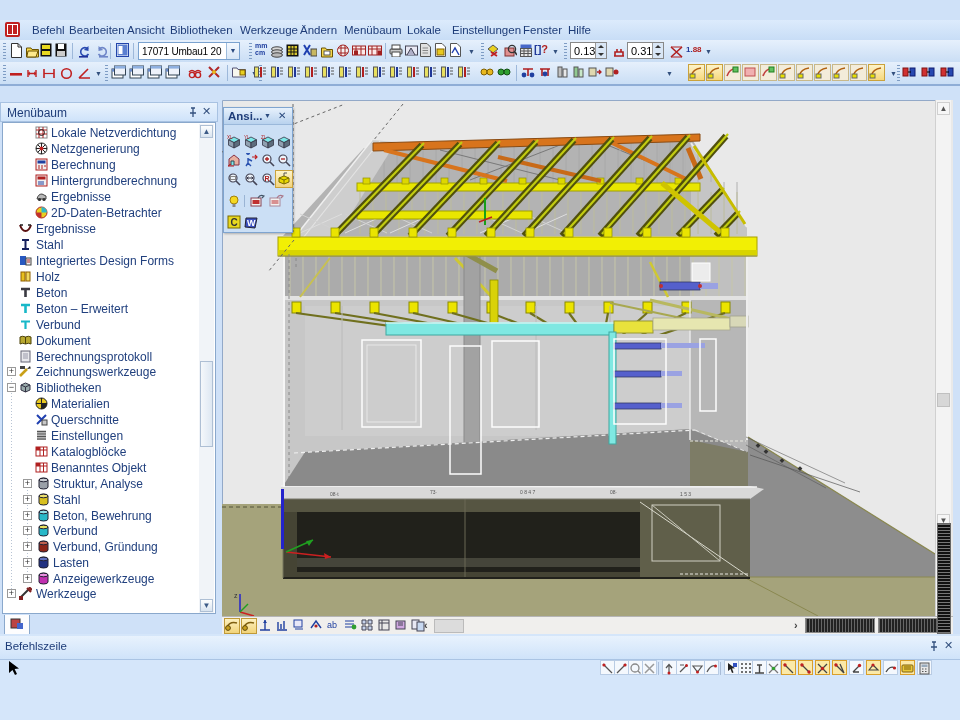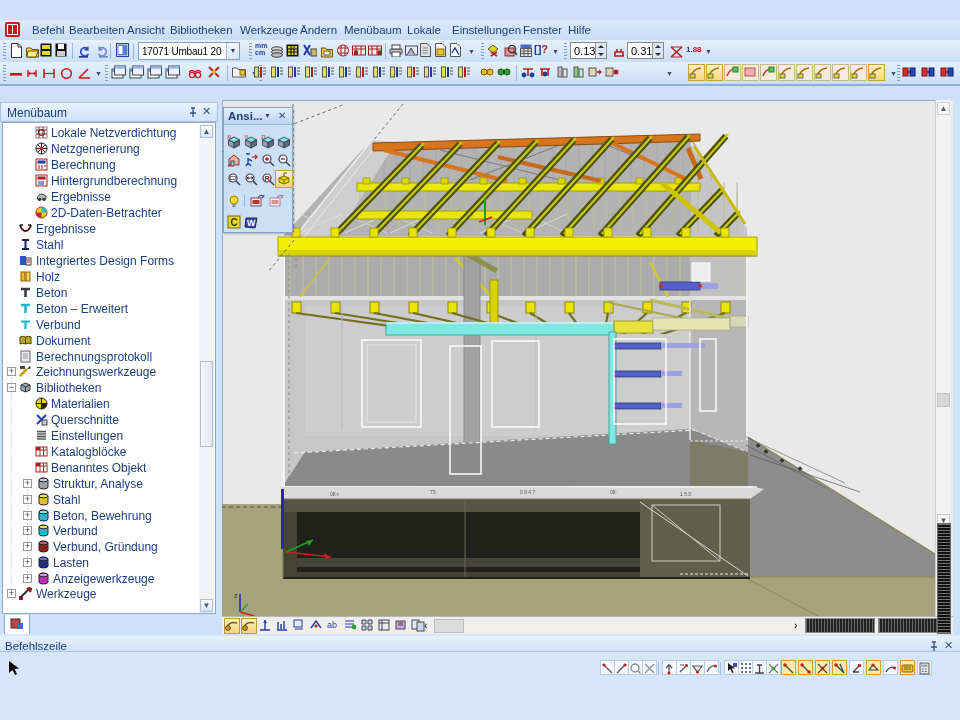--- a/index.html
+++ b/index.html
@@ -40,21 +40,21 @@
 .sbtn{position:absolute;left:1px;width:13px;height:13px;background:linear-gradient(#fdfefe,#d9e4f0);border:1px solid #aebfd4;color:#3c5a86;font-size:8px;text-align:center;line-height:12px;}
 #thumb{position:absolute;left:1px;top:237px;width:13px;height:86px;background:linear-gradient(90deg,#f5f8fb,#dde7f2);border:1px solid #aebfd4;}
 #tab1{position:absolute;left:4px;top:515px;width:26px;height:20px;background:#fdfdfe;border:1px solid #8aa8cc;border-top:none;}
 
 #vp{left:222px;top:100px;width:731px;height:534px;background:#e9e9e9;}
 #vpbar{position:absolute;left:0px;top:516px;width:731px;height:18px;background:#f0efed;border-top:1px solid #b5b5b5;}
 .vic{position:absolute;top:1px;width:16px;height:16px;}
 #vsb{position:absolute;left:713px;top:0;width:16px;height:516px;background:#f3f3f3;border-left:1px solid #d0d0d0;}
 
 #bz{left:0;top:634px;width:960px;height:86px;background:#d5e6fa;}
-#bzhead{position:absolute;left:0;top:2px;width:960px;height:16px;background:linear-gradient(#e8f2fd,#cfe3fa);border-bottom:1px solid #aac4e4;color:#1e3c78;font-size:11.5px;text-align:center;}
+#bzhead{position:absolute;left:0;top:2px;width:960px;height:24px;background:linear-gradient(#e8f2fd,#cfe3fa);border-bottom:1px solid #aac4e4;color:#1e3c78;font-size:11.5px;text-align:center;}
 #bzinput{position:absolute;left:1px;top:68px;width:957px;height:17px;background:#fff;border:1px solid #606060;font-size:11.5px;color:#000;}
 .bic{position:absolute;top:26px;width:15px;height:15px;background:#f4f8fd;border:1px solid #b9cce4;}
 .bicy{background:#fbe9a8;border:1px solid #d99f2b;}
 </style></head>
 <body>
 <div id="app">
 <div class="abs" id="menu">
 <svg class="abs" style="left:5px;top:2px" width="16" height="16">
         <rect x="0" y="0" width="15" height="15" rx="2" fill="#c02020"></rect>
         <rect x="2" y="2" width="11" height="11" fill="#fff"></rect>

